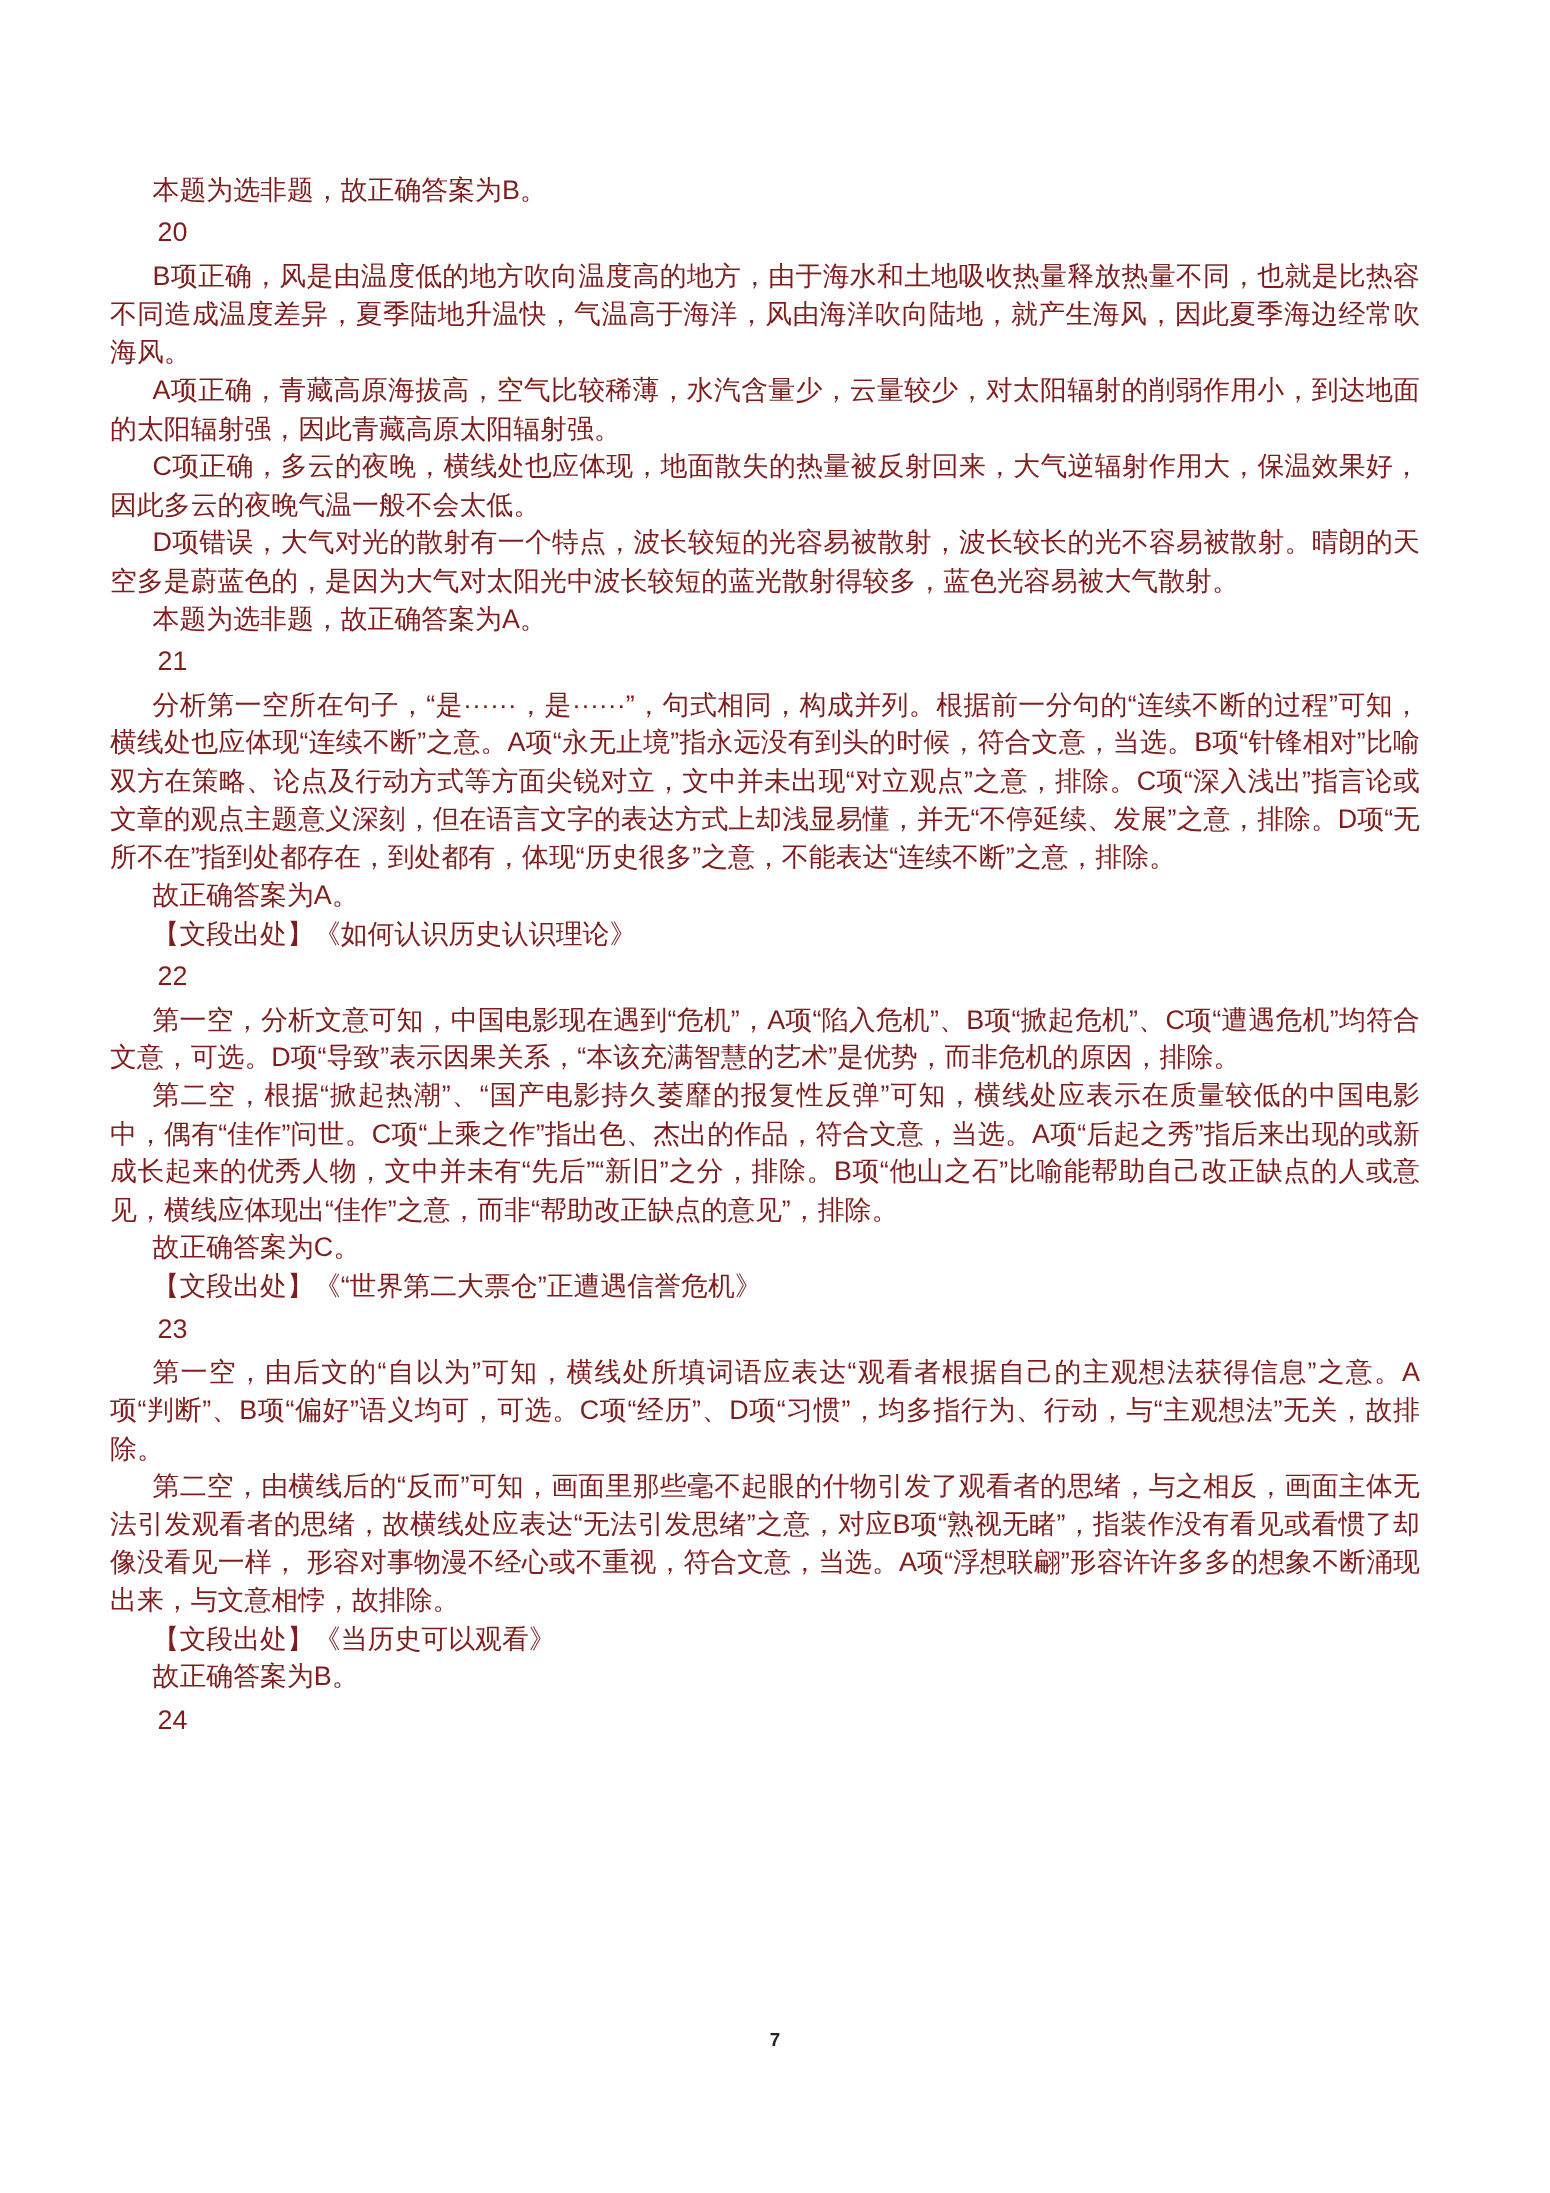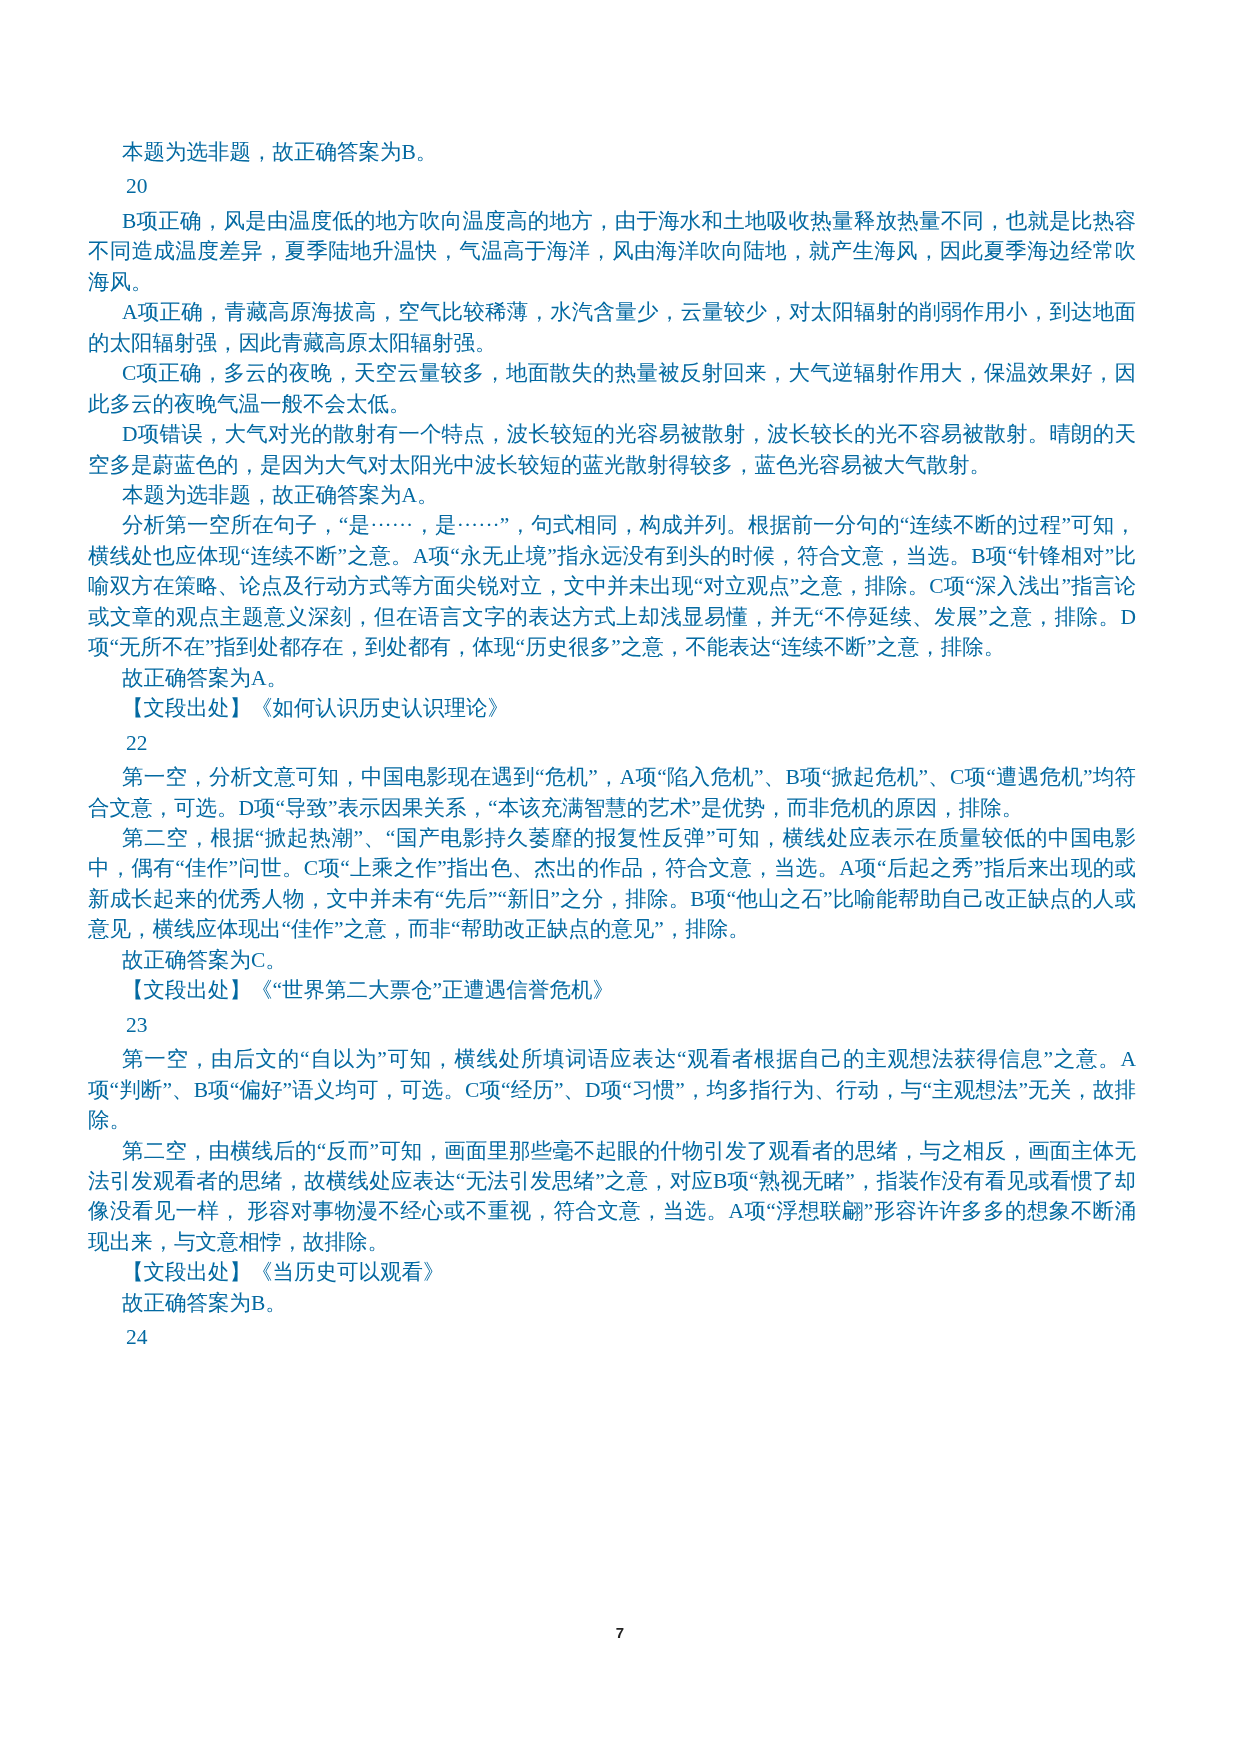--- a/index.html
+++ b/index.html
@@ -2,24 +2,24 @@
 <html><head>
 <meta charset="utf-8">
 <style>
   html, body { margin: 0; padding: 0; background: #ffffff; }
   body { width: 1240px; height: 1754px; position: relative; overflow: hidden; }
   .page {
     position: absolute;
     left: 88px;
     top: 137px;
     width: 1048px;
-    font-family: Liberation Serif, serif;
+    font-family: Liberation Sans, sans-serif;
     font-size: 21.5px;
     line-height: 30.46px;
-    color: #0369a1;
+    color: #7f1d1d;
   }
   .p { margin: 0; text-indent: 34px; text-align: justify; text-justify: inter-character; word-break: break-all; }
   .num { margin: 4px; text-indent: 34px; }
   .pagenum {
     position: absolute;
     left: 0; width: 1240px;
     top: 1624px;
     text-align: center;
     font-family: "Liberation Sans", "DejaVu Sans", sans-serif;
     font-size: 15px;
@@ -28,23 +28,24 @@
   }
 </style>
 </head>
 <body>
 
 <div class="page">
   <p class="p">本题为选非题，故正确答案为B。</p>
   <p class="num">20</p>
   <p class="p">B项正确，风是由温度低的地方吹向温度高的地方，由于海水和土地吸收热量释放热量不同，也就是比热容不同造成温度差异，夏季陆地升温快，气温高于海洋，风由海洋吹向陆地，就产生海风，因此夏季海边经常吹海风。</p>
   <p class="p">A项正确，青藏高原海拔高，空气比较稀薄，水汽含量少，云量较少，对太阳辐射的削弱作用小，到达地面的太阳辐射强，因此青藏高原太阳辐射强。</p>
-  <p class="p">C项正确，多云的夜晚，天空云量较多，地面散失的热量被反射回来，大气逆辐射作用大，保温效果好，因此多云的夜晚气温一般不会太低。</p>
+  <p class="p">C项正确，多云的夜晚，横线处也应体现，地面散失的热量被反射回来，大气逆辐射作用大，保温效果好，因此多云的夜晚气温一般不会太低。</p>
   <p class="p">D项错误，大气对光的散射有一个特点，波长较短的光容易被散射，波长较长的光不容易被散射。晴朗的天空多是蔚蓝色的，是因为大气对太阳光中波长较短的蓝光散射得较多，蓝色光容易被大气散射。</p>
   <p class="p">本题为选非题，故正确答案为A。</p>
+  <p class="num">21</p>
   <p class="p">分析第一空所在句子，“是······，是······”，句式相同，构成并列。根据前一分句的“连续不断的过程”可知，横线处也应体现“连续不断”之意。A项“永无止境”指永远没有到头的时候，符合文意，当选。B项“针锋相对”比喻双方在策略、论点及行动方式等方面尖锐对立，文中并未出现“对立观点”之意，排除。C项“深入浅出”指言论或文章的观点主题意义深刻，但在语言文字的表达方式上却浅显易懂，并无“不停延续、发展”之意，排除。D项“无所不在”指到处都存在，到处都有，体现“历史很多”之意，不能表达“连续不断”之意，排除。</p>
   <p class="p">故正确答案为A。</p>
   <p class="p">【文段出处】《如何认识历史认识理论》</p>
   <p class="num">22</p>
   <p class="p">第一空，分析文意可知，中国电影现在遇到“危机”，A项“陷入危机”、B项“掀起危机”、C项“遭遇危机”均符合文意，可选。D项“导致”表示因果关系，“本该充满智慧的艺术”是优势，而非危机的原因，排除。</p>
   <p class="p">第二空，根据“掀起热潮”、“国产电影持久萎靡的报复性反弹”可知，横线处应表示在质量较低的中国电影中，偶有“佳作”问世。C项“上乘之作”指出色、杰出的作品，符合文意，当选。A项“后起之秀”指后来出现的或新成长起来的优秀人物，文中并未有“先后”“新旧”之分，排除。B项“他山之石”比喻能帮助自己改正缺点的人或意见，横线应体现出“佳作”之意，而非“帮助改正缺点的意见”，排除。</p>
   <p class="p">故正确答案为C。</p>
   <p class="p">【文段出处】《“世界第二大票仓”正遭遇信誉危机》</p>
   <p class="num">23</p>
   <p class="p">第一空，由后文的“自以为”可知，横线处所填词语应表达“观看者根据自己的主观想法获得信息”之意。A项“判断”、B项“偏好”语义均可，可选。C项“经历”、D项“习惯”，均多指行为、行动，与“主观想法”无关，故排除。</p>

